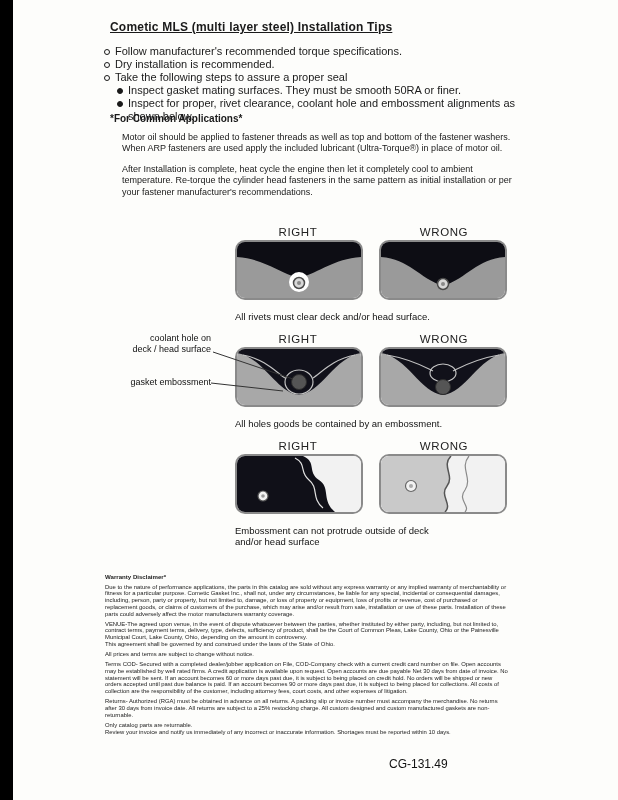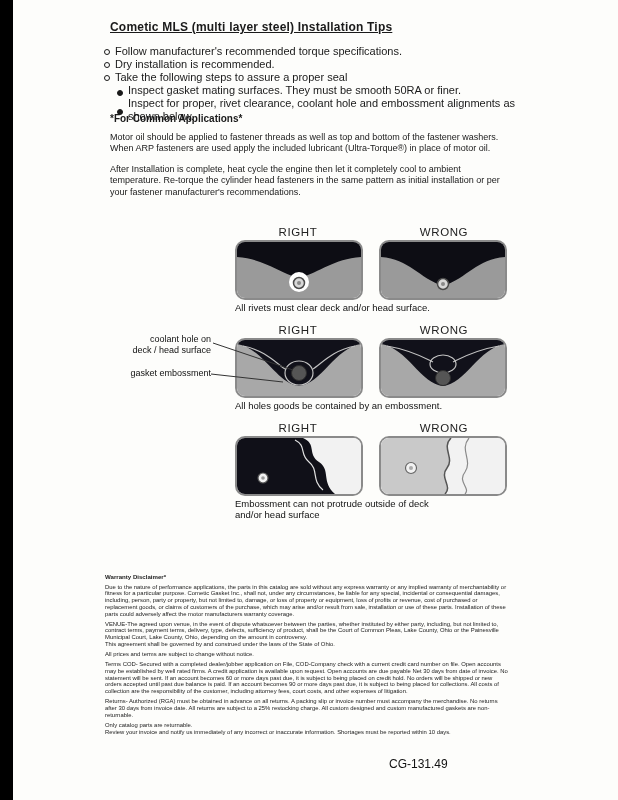--- a/index.html
+++ b/index.html
@@ -6,42 +6,42 @@
   body{width:618px;height:800px;background:#ffffff;}
   .page{position:relative;width:618px;height:800px;background:#fdfdfb;overflow:hidden;
         font-family:"Liberation Sans",sans-serif;color:#1a1a1a;}
   .edge-bar{position:absolute;left:0;top:0;width:13px;height:800px;background:#000;}
 
   .title{position:absolute;left:110px;top:20px;font-size:12px;font-weight:bold;
          text-decoration:underline;letter-spacing:.2px;}
 
   .tips{position:absolute;left:104px;top:45px;width:424px;font-size:11px;line-height:13px;}
   .tip{display:flex;align-items:flex-start;}
-  .tip.sub{margin-left:13px;align-items:center;}
+  .tip.sub{margin-left:13px;}
   .mk{flex:0 0 auto;width:4px;height:4px;border-radius:50%;margin:4px 5px 0 0;border:1px solid #1a1a1a;}
   .mk.filled{background:#1a1a1a;}
 
   .diesel{position:absolute;left:110px;top:113px;width:404px;font-size:9px;line-height:11.5px;}
   .diesel-h{font-size:10px;font-weight:bold;margin:0 0 7px 0;}
-  .diesel p{margin:0 0 9px 0;}
+  .diesel p{margin:0 0 9px 12px;}
 
   .figures{position:absolute;left:105px;top:226px;width:402px;}
   .figrow{position:relative;margin-bottom:11px;}
   .fig-inner{margin-left:130px;width:272px;}
   .lblrow{display:flex;gap:20px;margin-bottom:2px;}
   .lblrow span{width:128px;text-align:center;font-size:11.5px;letter-spacing:.6px;color:#222;}
   .imgrow{display:flex;gap:16px;}
   .imgbox{width:128px;height:60px;border:2px solid #8a8a8a;border-radius:10px;overflow:hidden;
           background:#fff;box-sizing:border-box;}
   .imgbox svg{display:block;width:100%;height:100%;}
-  .caption{margin-top:2px;font-size:9.5px;line-height:11px;white-space:pre-line;color:#111;}
+  .caption{margin-top:11px;font-size:9.5px;line-height:11px;white-space:pre-line;color:#111;}
 
   .callout{position:absolute;font-size:9px;line-height:10.5px;text-align:right;
            white-space:pre-line;color:#111;}
-  .co-hole{top:10px;right:296px;text-align:right;}
+  .co-hole{top:0;right:296px;text-align:right;}
   .co-emb{top:44px;right:296px;}
   .leader-svg{position:absolute;left:100px;top:14px;width:120px;height:70px;pointer-events:none;}
 
   .warranty{position:absolute;left:105px;top:574px;width:405px;font-size:5.9px;
             line-height:6.7px;color:#222;}
   .warranty .w-h{font-weight:bold;font-size:6.1px;margin:0 0 3px 0;}
   .warranty p{margin:0 0 3.5px 0;white-space:pre-line;}
   .warranty p.tight{margin-bottom:0;}
 
   .pagenum{position:absolute;left:389px;top:757px;font-size:12px;color:#111;}

